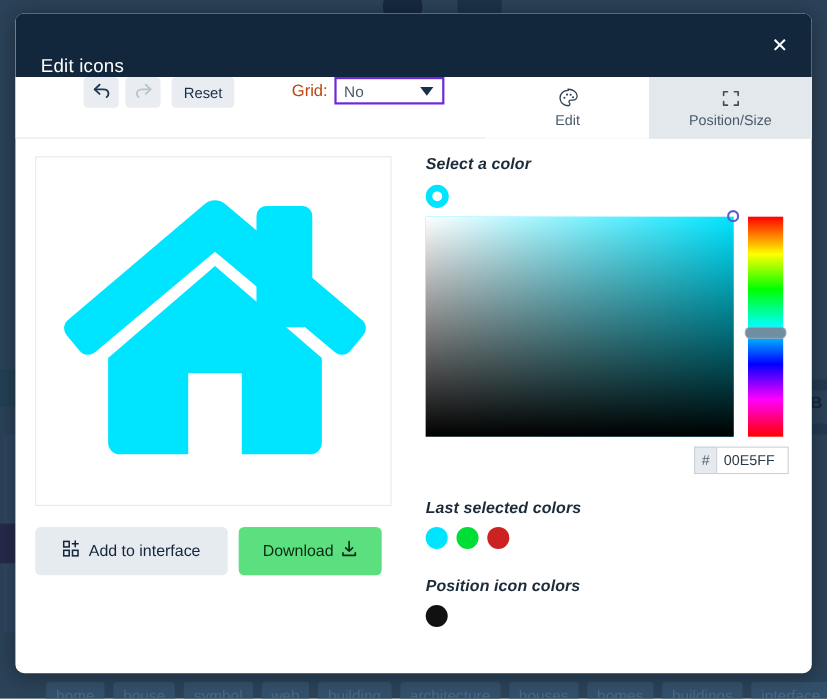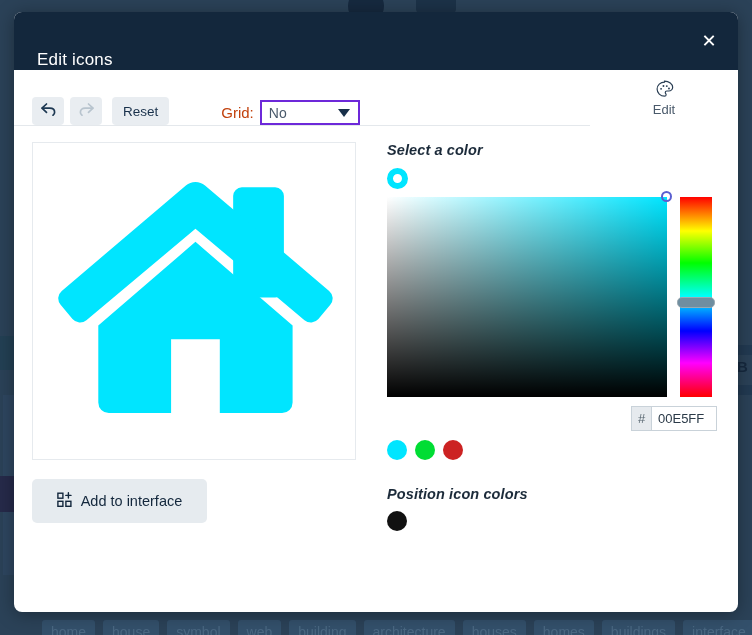--- a/index.html
+++ b/index.html
@@ -49,23 +49,24 @@
   }
   .close-btn {
     position: absolute; right: 14px; top: 50%; transform: translateY(-50%);
     width: 30px; height: 30px; display: flex; align-items: center; justify-content: center;
     color: #ffffff; font-size: 18px; line-height: 1; cursor: pointer; background: none; border: none;
     font-family: "Liberation Sans", sans-serif;
   }
 
   
   .toolbar {
-    height: 56px; display: flex; align-items: flex-end;
+    height: 56px; display: flex; align-items: flex-start;
     border-bottom: 1px solid #e4e8ec;
     background: #ffffff;
+    padding-left: 44px;
   }
   .tool-left { display: flex; align-items: center; gap: 6px; padding-left: 18px; }
   .icon-btn {
     width: 32px; height: 28px; border-radius: 4px; background: #e9edf1;
     display: flex; align-items: center; justify-content: center; cursor: pointer; border: none;
   }
   .icon-btn.disabled { opacity: 1; cursor: default; }
   .reset-btn {
     height: 28px; padding: 0 11px; border-radius: 4px; background: #e9edf1; border: none;
     color: #18304a; font-size: 13.5px; cursor: pointer; font-family: "Liberation Sans", sans-serif;
@@ -231,20 +232,28 @@
                      0-.45-.2-.8-.45-1.1-.26-.3-.45-.66-.45-1.1 0-.9.75-1.6 1.7-1.6h2
                      c2.3 0 4.1-1.75 4.1-3.9 0-3.6-3.8-6.5-8.6-6.5z" stroke="#2b3f54" stroke-width="1.25" fill="none"></path>
             <circle cx="6.4" cy="9.3" r="1" fill="#2b3f54"></circle>
             <circle cx="8.9" cy="6.3" r="1" fill="#2b3f54"></circle>
             <circle cx="12.4" cy="6.4" r="1" fill="#2b3f54"></circle>
             <circle cx="14.7" cy="8.9" r="1" fill="#2b3f54"></circle>
           </svg>
         </span>
         <span>Edit</span>
       </div>
+      <div class="tab inactive">
+        <span>
+          <svg width="19" height="19" viewBox="0 0 20 20" fill="none">
+            <path d="M3 7V3.6h3.6M16.9 7V3.6h-3.6M3 13v3.4h3.6M16.9 13v3.4h-3.6" stroke="#3d4f61" stroke-width="1.6" stroke-linecap="round" stroke-linejoin="round"></path>
+          </svg>
+        </span>
+        <span>Position/Size</span>
+      </div>
     </div>
   </div>
 
   <div class="modal-body">
 
     <div class="left-col">
       <div class="preview-box">
         <span>
           <svg width="290" height="270" viewBox="0 0 100 93">
             <g fill="#00E5FF">
@@ -263,20 +272,29 @@
           <span>
             <svg width="16" height="16" viewBox="0 0 16 16" fill="none">
               <rect x="0.9" y="1.2" width="5" height="5" stroke="#13273c" stroke-width="1.4"></rect>
               <rect x="0.9" y="9.3" width="5" height="5" stroke="#13273c" stroke-width="1.4"></rect>
               <rect x="8.9" y="9.3" width="5" height="5" stroke="#13273c" stroke-width="1.4"></rect>
               <path d="M11.4 0.8v5.2M8.8 3.4h5.2" stroke="#13273c" stroke-width="1.4" stroke-linecap="round"></path>
             </svg>
           </span>
           <span>Add to interface</span>
         </button>
+        <button class="btn-download" style="background: rgb(92, 224, 127);">
+          <span>Download</span>
+          <span>
+            <svg width="15" height="16" viewBox="0 0 15 16" fill="none">
+              <path d="M7.4 1.3v8.4M4.3 7l3.1 3.1L10.5 7" stroke="#0c2a16" stroke-width="1.5" stroke-linecap="round" stroke-linejoin="round"></path>
+              <path d="M1.8 11.5v2.4h11.2v-2.4" stroke="#0c2a16" stroke-width="1.5" stroke-linecap="round" stroke-linejoin="round"></path>
+            </svg>
+          </span>
+        </button>
       </div>
     </div>
 
     <div class="right-col">
       <div class="sec-title">Select a color</div>
       <div class="ring-swatch" style="border-color: rgb(0, 229, 255);"></div>
 
 
       <div class="picker-wrap">
         <div class="sat-box">
@@ -288,20 +306,21 @@
         <div class="hue-bar">
           <div class="hue-handle"></div>
         </div>
       </div>
 
       <div class="hex-row">
         <div class="hex-hash">#</div>
         <input class="hex-input" type="text" value="00E5FF" style="">
       </div>
 
+      <div class="sec-title last-title">Last selected colors</div>
       <div class="swatch-row">
         <button class="dot" style="background: rgb(0, 229, 255);"></button>
         <button class="dot" style="background: rgb(0, 221, 52);"></button>
         <button class="dot" style="background: rgb(204, 34, 34);"></button>
       </div>
 
       <div class="sec-title orig-title">Position icon colors</div>
       <div class="swatch-row">
         <button class="dot dot-static" style="background: rgb(17, 17, 17);"></button>
       </div>

